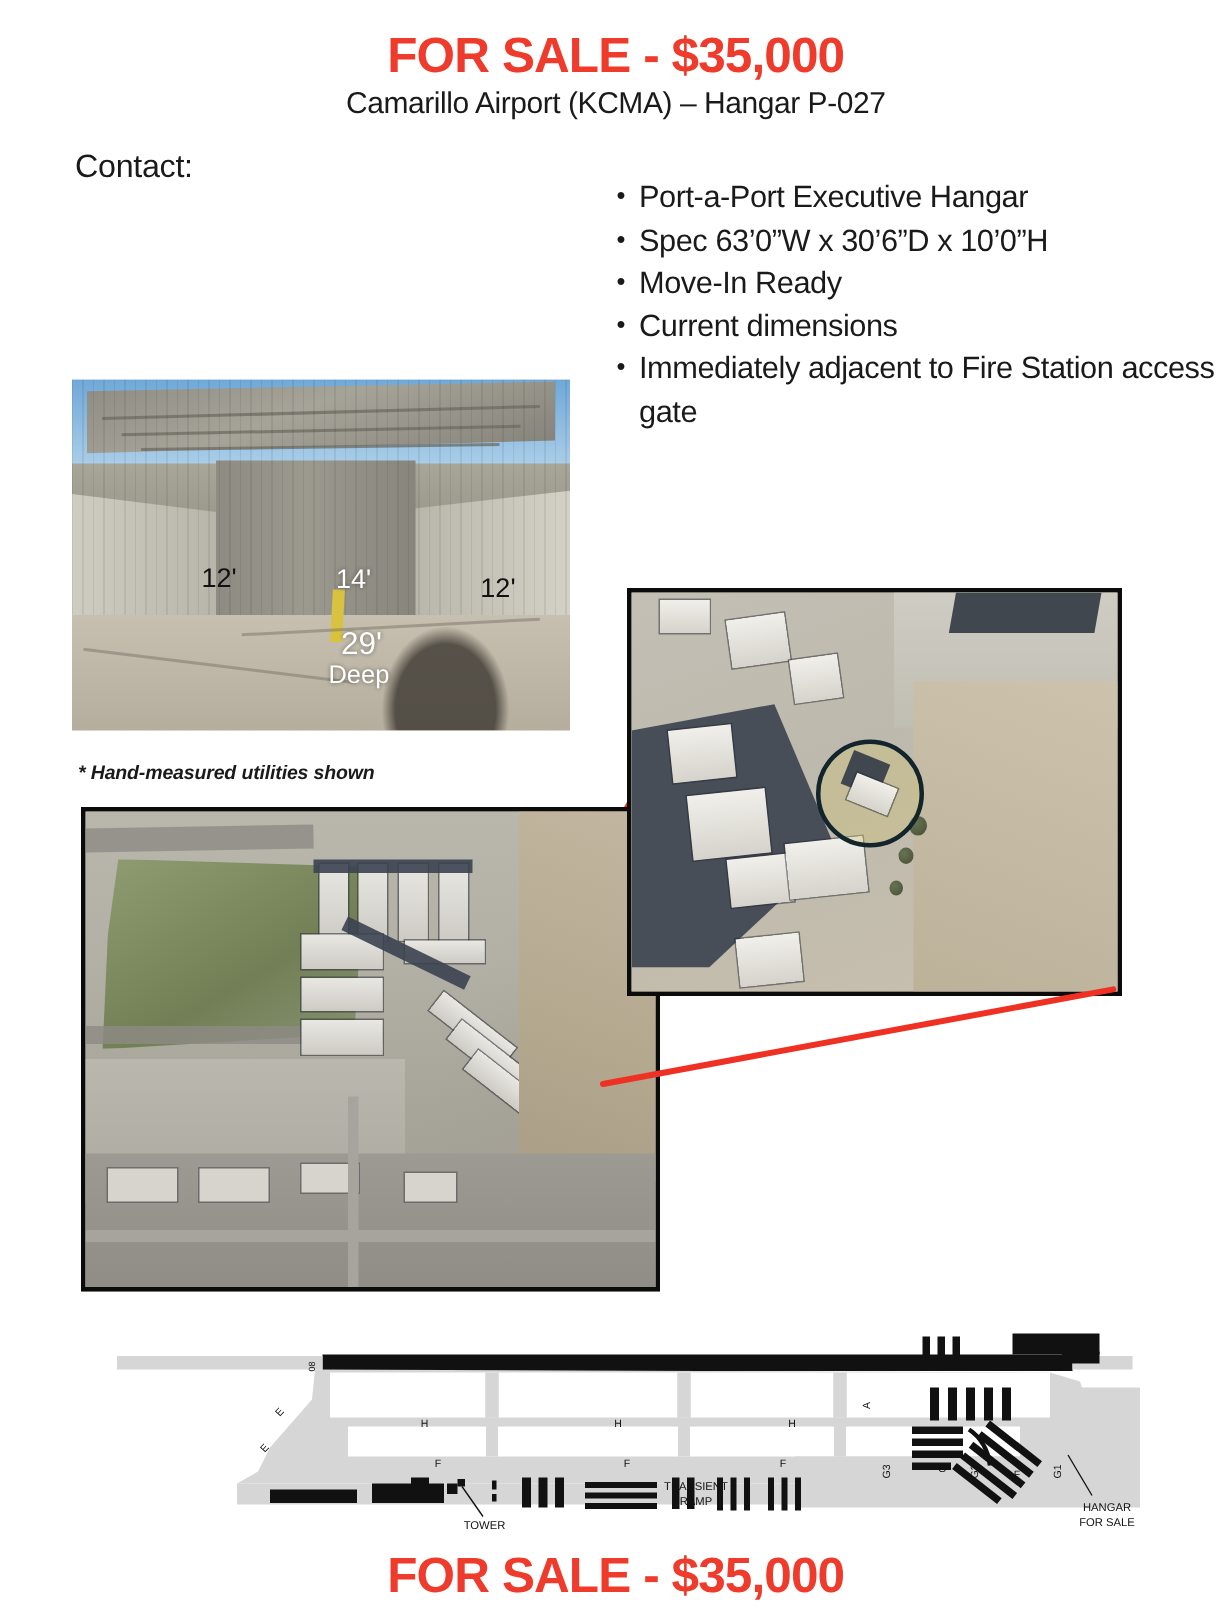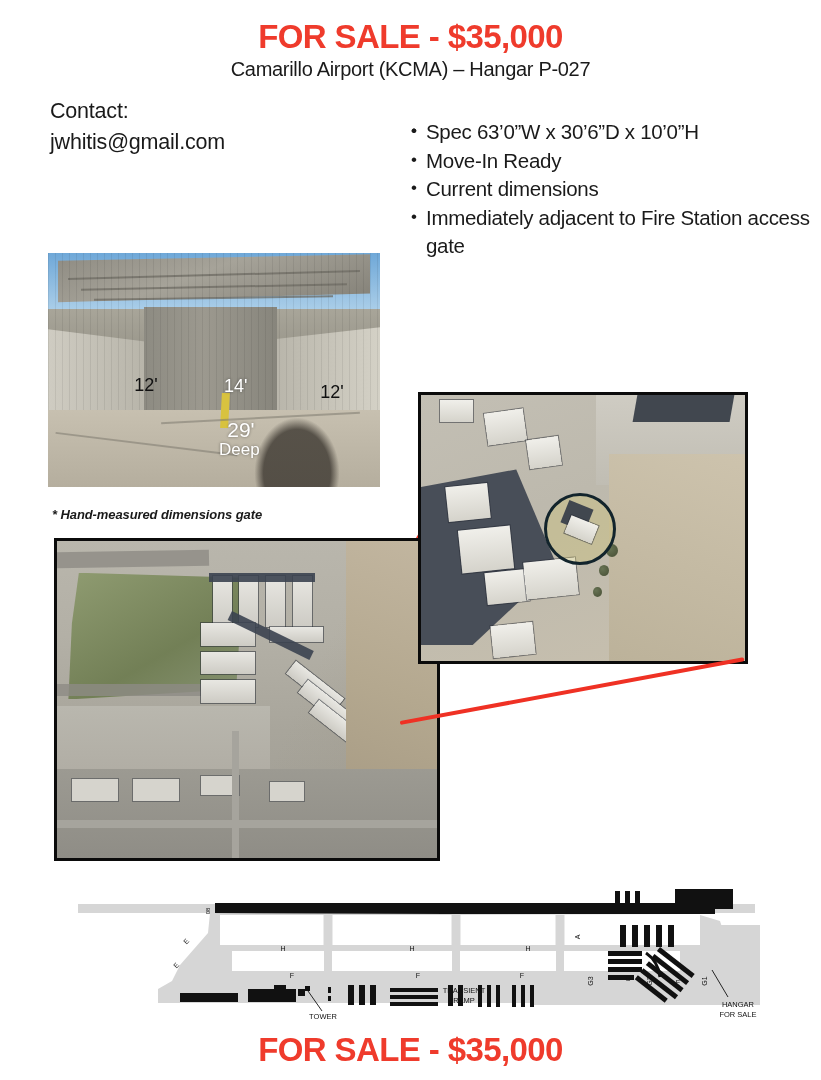--- a/index.html
+++ b/index.html
@@ -285,26 +285,26 @@
   }
 </style>
 </head>
 <body>
 
 <div class="headline">FOR SALE - $35,000</div>
 <div class="subhead">Camarillo Airport (KCMA) – Hangar P-027</div>
 
 <div class="contact">
   <div>Contact:</div>
-  <div>jwhitis@gmail.com</div>
 </div>
 
 <div class="features">
   <div class="li">
     <span class="bullet">•</span>
+    <span>Port-a-Port Executive Hangar</span>
   </div>
   <div class="li">
     <span class="bullet">•</span>
     <span>Spec 63’0”W x 30’6”D x 10’0”H</span>
   </div>
   <div class="li">
     <span class="bullet">•</span>
     <span>Move-In Ready</span>
   </div>
   <div class="li">
@@ -332,21 +332,21 @@
   <div class="hp-crack" style="left:2%;top:81%;width:55%;transform:rotate(7deg);"></div>
   <div class="hp-crack" style="left:34%;top:70%;width:60%;transform:rotate(-3deg);"></div>
   <div class="hp-shadow"></div>
 
   <span class="dim dark" style="left:26%;top:52%;font-size:18px;">12'</span>
   <span class="dim light" style="left:53%;top:52.5%;font-size:18px;">14'</span>
   <span class="dim dark" style="left:82%;top:55%;font-size:18px;">12'</span>
   <span class="dim light" style="left:54%;top:70.5%;font-size:21px;">29'</span>
   <span class="dim light" style="left:51.5%;top:80%;font-size:17px;">Deep</span>
 </div>
-<div class="caption">* Hand-measured dimensions gate</div>
+<div class="caption">* Hand-measured utilities shown</div>
 
 <div class="red-line" style="left:345px; top:658px; width:200px; height:4px; transform:rotate(-59deg);"></div>
 
 <div class="photo bordered" id="aerial-photo">
   <div class="av-base"></div>
   <div class="av-grass"></div>
 
   <div class="av-taxi" style="left:0%;top:3%;width:40%;height:5%;transform:rotate(-1deg);"></div>
   <div class="av-taxi" style="left:0%;top:45%;width:52%;height:4%;"></div>
   <div class="av-apron"></div>

